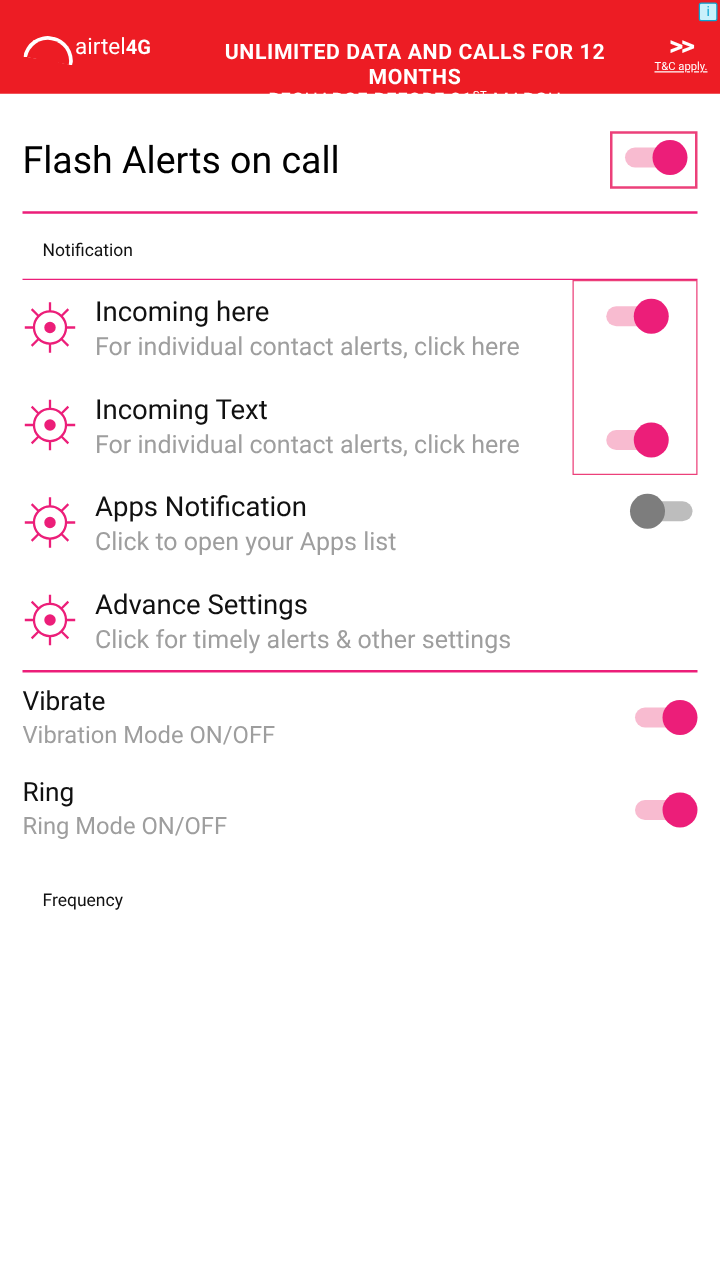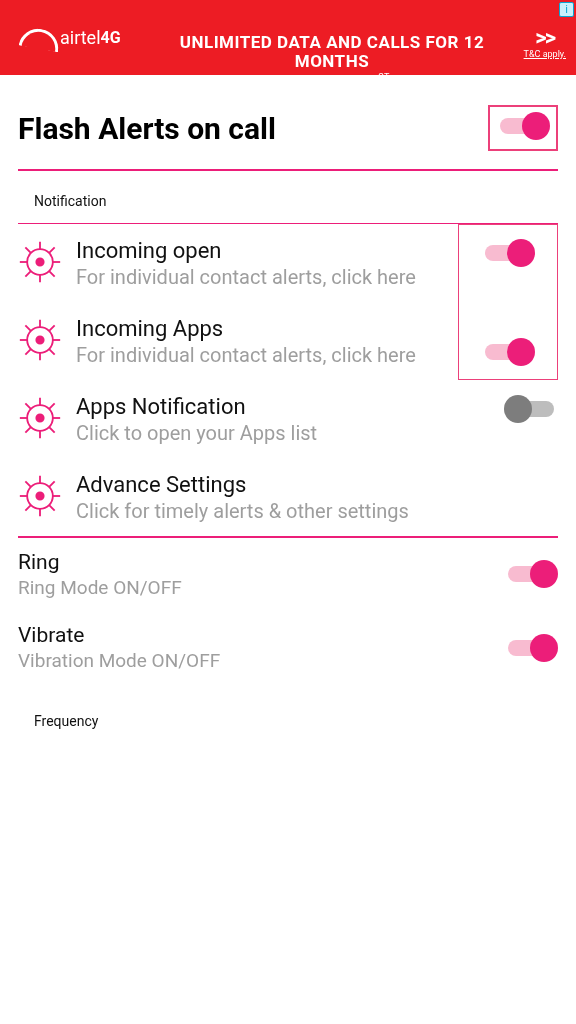--- a/index.html
+++ b/index.html
@@ -57,21 +57,21 @@
     border-radius: 2px;
   }
   
   .content { padding: 0 18px; }
   .header-row {
     display: flex;
     align-items: center;
     justify-content: space-between;
     padding: 30px 0 18px 0;
   }
-  .page-title { font-size: 30px; font-weight: 700; color: #000; }
+  .page-title { font-size: 30px; font-weight: 400; color: #000; }
   .hl-box {
     border: 2px solid #ec407a;
     padding: 4px 6px;
   }
   .hl-group {
     border: 1.5px solid #ec407a;
     padding: 6px 6px;
   }
   .divider { height: 1.5px; background: #ec1e79; margin: 0 0 0 0; }
   .section-title {
@@ -167,42 +167,42 @@
               <line x1="24" y1="38" x2="24" y2="46"></line>
             <line x1="2" y1="24" x2="10" y2="24"></line>
               <line x1="38" y1="24" x2="46" y2="24"></line>
             <line x1="8" y1="8" x2="14" y2="14"></line>
               <line x1="34" y1="34" x2="40" y2="40"></line>
             <line x1="40" y1="8" x2="34" y2="14"></line>
               <line x1="14" y1="34" x2="8" y2="40"></line>
           </g>
         </svg>
         <div class="row-text">
-          <div class="row-title">Incoming open</div>
+          <div class="row-title">Incoming here</div>
           <div class="row-sub">For individual contact alerts, click here</div>
         </div>
       </div>
 
       <div class="row">
         <svg class="gear-icon" viewBox="0 0 48 48">
           <g stroke="#ec1e79" stroke-width="2" fill="none">
             <circle cx="24" cy="24" r="14"></circle>
             <circle cx="24" cy="24" r="4" fill="#ec1e79"></circle>
             <line x1="24" y1="2" x2="24" y2="10"></line>
               <line x1="24" y1="38" x2="24" y2="46"></line>
             <line x1="2" y1="24" x2="10" y2="24"></line>
               <line x1="38" y1="24" x2="46" y2="24"></line>
             <line x1="8" y1="8" x2="14" y2="14"></line>
               <line x1="34" y1="34" x2="40" y2="40"></line>
             <line x1="40" y1="8" x2="34" y2="14"></line>
               <line x1="14" y1="34" x2="8" y2="40"></line>
           </g>
         </svg>
         <div class="row-text">
-          <div class="row-title">Incoming Apps</div>
+          <div class="row-title">Incoming Text</div>
           <div class="row-sub">For individual contact alerts, click here</div>
         </div>
       </div>
     </div>
     <div class="hl-group toggle-col grouped" style="width:100px; justify-content:space-around;">
       <span class="switch">
           <span class="track"></span>
           <span class="thumb"></span>
         </span>
       <span class="switch">
@@ -258,34 +258,34 @@
       <div class="row-title">Advance Settings</div>
       <div class="row-sub">Click for timely alerts &amp; other settings</div>
     </div>
   </div>
 
   <div class="sect-divider"></div>
 
   <div class="status-block">
     <div class="row noicon">
       <div class="row-text">
-        <div class="row-title">Ring</div>
-        <div class="row-sub">Ring Mode ON/OFF</div>
+        <div class="row-title">Vibrate</div>
+        <div class="row-sub">Vibration Mode ON/OFF</div>
       </div>
       <div class="toggle-col">
         <span class="switch">
             <span class="track"></span>
             <span class="thumb"></span>
           </span>
       </div>
     </div>
     <div class="row noicon">
       <div class="row-text">
-        <div class="row-title">Vibrate</div>
-        <div class="row-sub">Vibration Mode ON/OFF</div>
+        <div class="row-title">Ring</div>
+        <div class="row-sub">Ring Mode ON/OFF</div>
       </div>
       <div class="toggle-col">
         <span class="switch">
             <span class="track"></span>
             <span class="thumb"></span>
           </span>
       </div>
     </div>
   </div>
 

